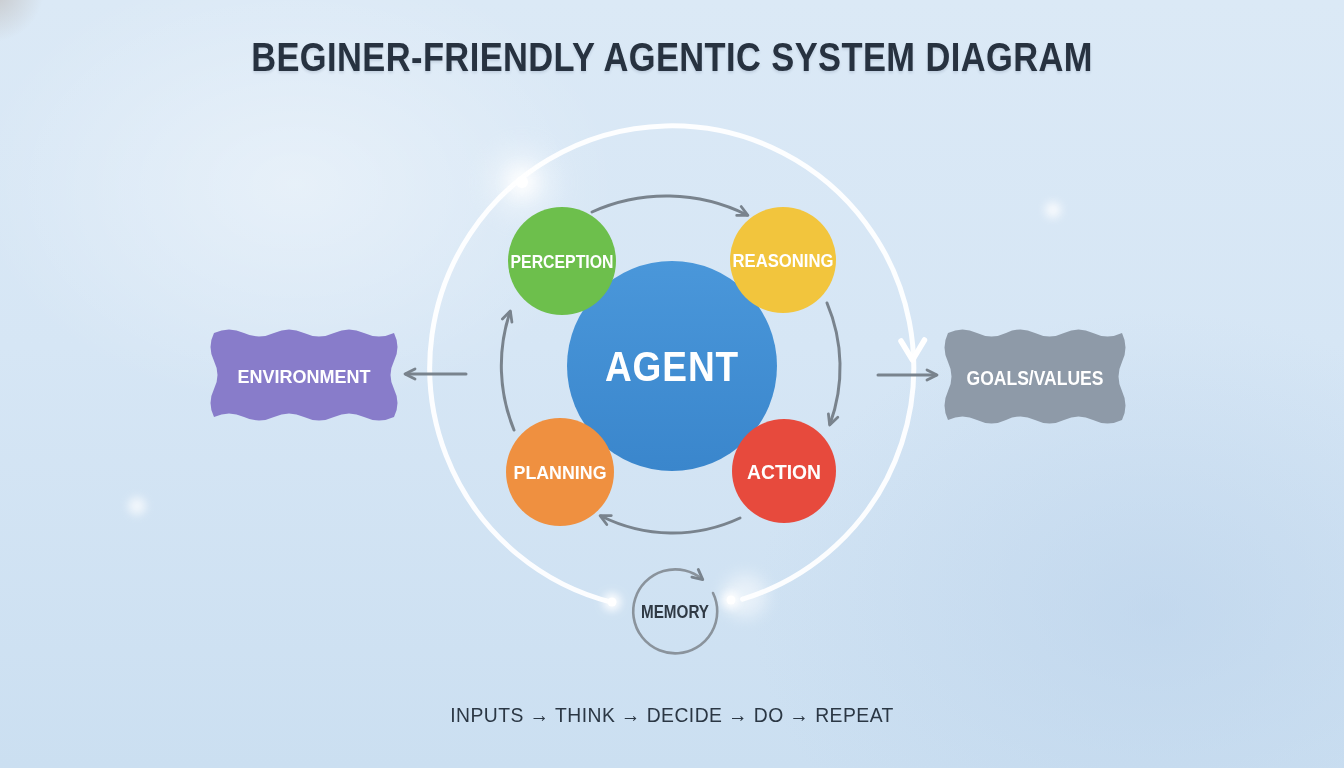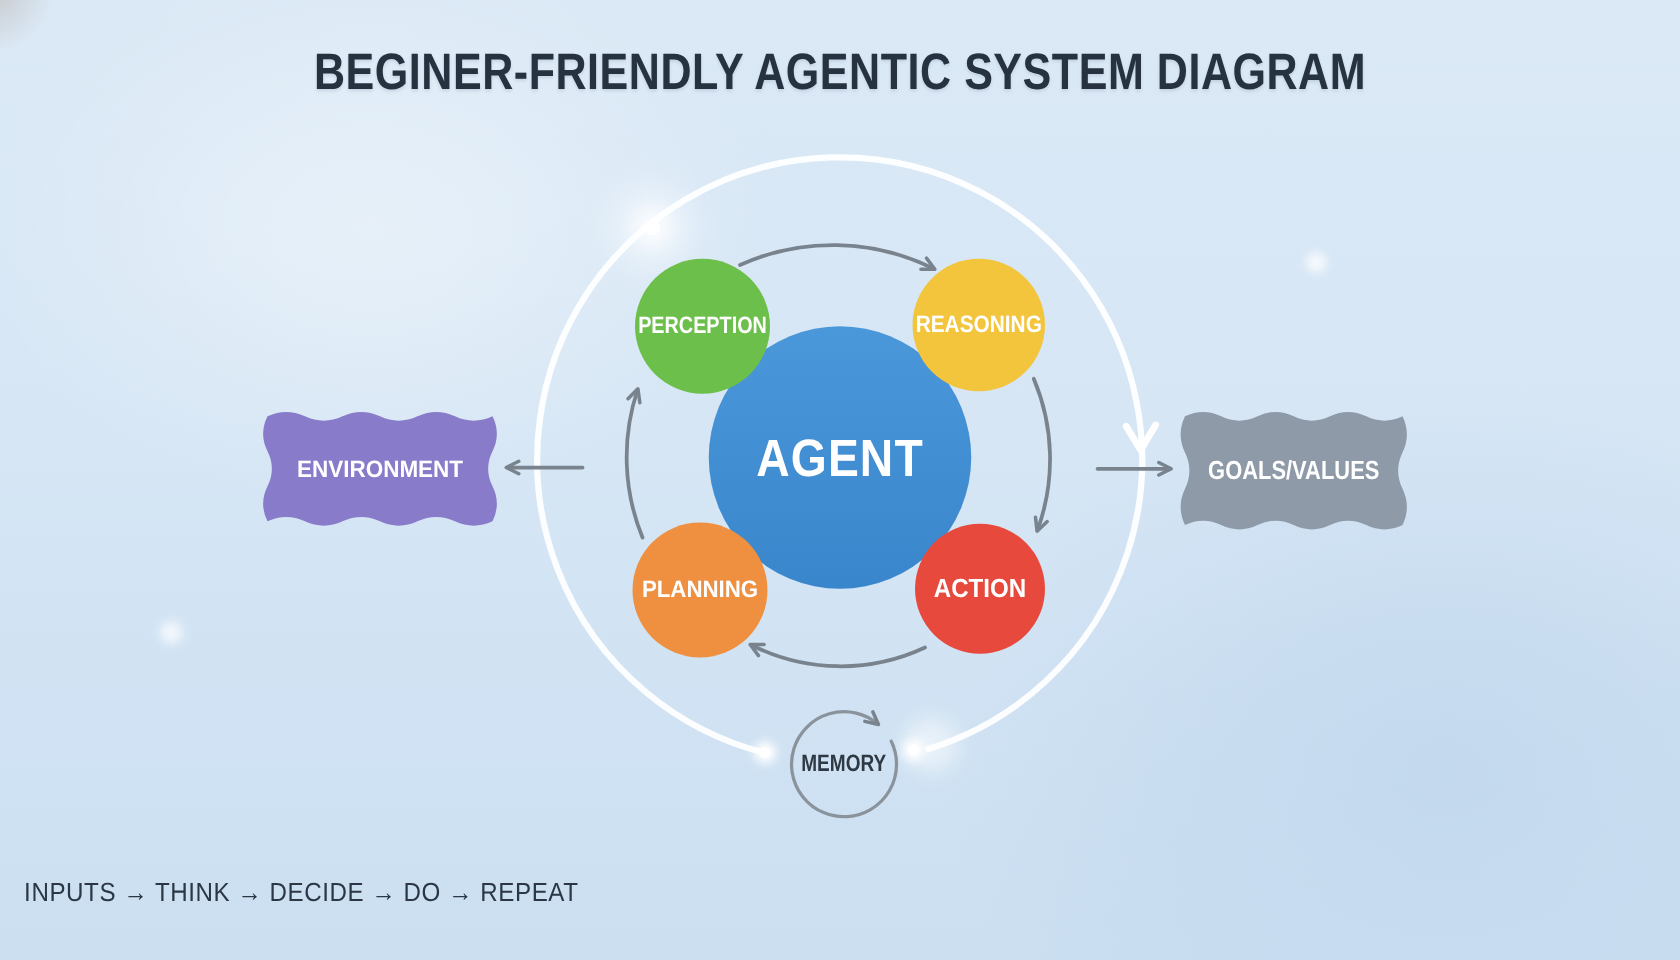--- a/index.html
+++ b/index.html
@@ -11,21 +11,21 @@
       radial-gradient(ellipse 460px 320px at 22% 24%, rgba(255,255,255,.38), rgba(255,255,255,0) 70%),
       radial-gradient(ellipse 560px 420px at 86% 80%, rgba(185,209,234,.55), rgba(185,209,234,0) 72%),
       linear-gradient(180deg, #dbe9f6 0%, #d6e6f5 45%, #cbdff1 100%);
   }
   .title-wrap { position:absolute; top:34px; left:0; width:100%; display:flex; justify-content:center; }
   .title {
     font-weight:bold; font-size:41px; color:#273240; white-space:nowrap;
     transform:scaleX(.84); letter-spacing:.5px;
     text-shadow:0 2px 3px rgba(44,66,96,.14);
   }
-  .caption-wrap { position:absolute; top:703px; left:0; width:100%; display:flex; justify-content:flex-start; }
+  .caption-wrap { position:absolute; top:703px; left:0; width:100%; display:flex; justify-content:center; }
   .caption {
     font-size:21px; color:#2b3744; white-space:nowrap;
     transform:scaleX(.92); letter-spacing:.5px;
   }
   svg.diagram { position:absolute; left:0; top:0; }
   .lbl { font-family:"Liberation Sans", sans-serif; font-weight:bold; fill:#ffffff; }
   .lbl-dark { font-family:"Liberation Sans", sans-serif; font-weight:bold; }
 </style>
 </head>
 <body>

